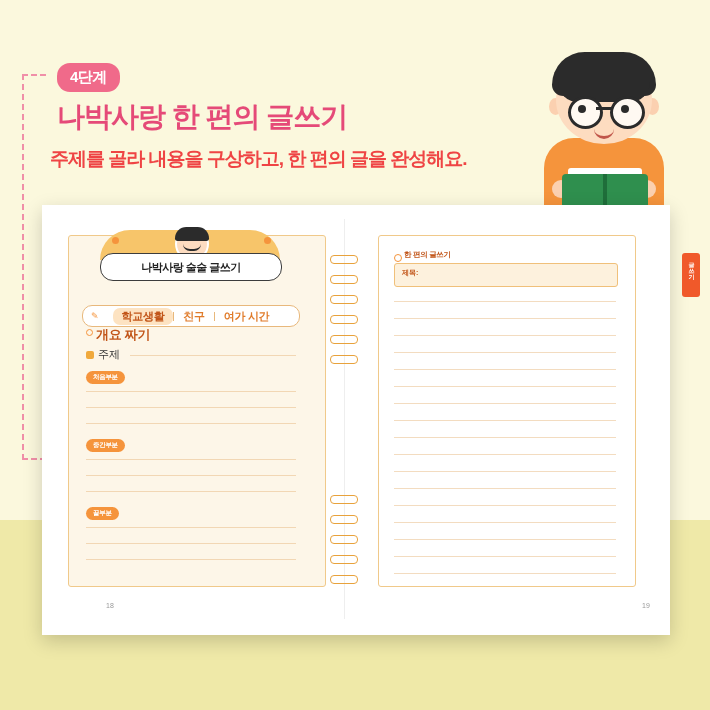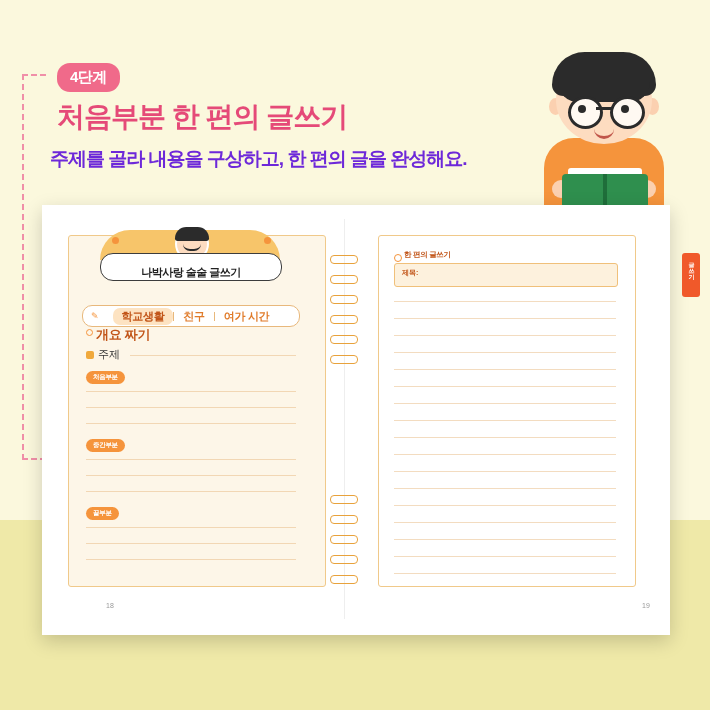--- a/index.html
+++ b/index.html
@@ -14,21 +14,21 @@
   .bg-bottom{position:absolute;left:0;top:520px;width:710px;height:190px;background:#efe9a8;}
 
   
   .bracket{position:absolute;left:22px;top:74px;width:22px;height:382px;
     border-left:2px dashed #f08fa8;border-top:2px dashed #f08fa8;border-bottom:2px dashed #f08fa8;}
 
   
   .step-badge{position:absolute;left:57px;top:63px;background:#f06a8a;color:#fff;
     font-size:15px;font-weight:bold;padding:5px 13px;border-radius:13px;letter-spacing:-0.5px;}
   .headline{position:absolute;left:57px;top:98px;font-size:28px;font-weight:bold;color:#e54a78;letter-spacing:-1px;}
-  .subline{position:absolute;left:50px;top:146px;font-size:19px;font-weight:bold;color:#6d28d9;letter-spacing:-1px;}
+  .subline{position:absolute;left:50px;top:146px;font-size:19px;font-weight:bold;color:#ef4444;letter-spacing:-1px;}
 
   
   .char{position:absolute;left:524px;top:52px;width:160px;height:160px;}
   .char .head{position:absolute;left:32px;top:4px;width:96px;height:88px;background:#fddcc0;border-radius:48px/44px;}
   .char .hair{position:absolute;left:28px;top:0px;width:104px;height:44px;background:#2b2b2b;border-radius:52px 52px 18px 18px;}
   .char .hair:after{content:"";position:absolute;left:6px;top:30px;width:92px;height:20px;background:#2b2b2b;border-radius:0 0 46px 46px;}
   .char .ear{position:absolute;top:46px;width:13px;height:17px;background:#fbd0b0;border-radius:50%;}
   .char .ear.l{left:25px;} .char .ear.r{left:122px;}
   .char .glass{position:absolute;top:44px;width:29px;height:27px;border:3px solid #2b2b2b;border-radius:50%;background:#fff9f2;}
   .char .glass.l{left:44px;} .char .glass.r{left:86px;}
@@ -52,21 +52,21 @@
   .page{position:absolute;top:14px;width:286px;height:400px;background:#fff;}
   .page.left{left:16px;border-right:1px solid #eee;}
   .page.right{left:326px;}
 
   .sheet{position:absolute;background:#fdf6e8;border:1px solid #f0c98a;border-radius:3px;}
   .sheet.left{left:26px;top:30px;width:256px;height:350px;}
   .sheet.right{left:336px;top:30px;width:256px;height:350px;background:#fff;border-color:#f0c98a;}
 
   
   .plate{position:absolute;left:58px;top:48px;width:180px;height:26px;background:#fff;
-    border:1.5px solid #3c3c3c;border-radius:13px;display:flex;align-items:flex-end;justify-content:center;}
+    border:1.5px solid #3c3c3c;border-radius:13px;display:flex;align-items:center;justify-content:center;}
   .plate span{font-size:11px;font-weight:bold;color:#222;letter-spacing:-0.5px;}
   .plate-arc{position:absolute;left:58px;top:25px;width:180px;height:30px;background:#f7c56a;border-radius:90px 90px 0 0;}
   .plate-dot{position:absolute;width:7px;height:7px;background:#f5943c;border-radius:50%;top:32px;}
   .avatar-mini{position:absolute;left:133px;top:22px;width:30px;height:30px;border-radius:50%;background:#fddcc0;border:2px solid #fff;}
   .avatar-mini:before{content:"";position:absolute;left:-2px;top:-2px;width:34px;height:14px;background:#2b2b2b;border-radius:17px 17px 4px 4px;}
   .avatar-mini:after{content:"";position:absolute;left:6px;top:15px;width:18px;height:5px;border-bottom:2px solid #2b2b2b;border-radius:0 0 9px 9px;}
 
   .desc{position:absolute;left:44px;top:82px;width:210px;text-align:center;font-size:7.5px;color:#444;letter-spacing:-0.3px;}
 
   .chip-bar{position:absolute;left:40px;top:100px;width:216px;height:20px;background:#fff;border:1px solid #e8b87c;border-radius:10px;
@@ -109,21 +109,21 @@
 </style>
 </head>
 <body>
 
 <div class="bg-top"></div>
 <div class="bg-bottom"></div>
 
 <div class="bracket"></div>
 
 <div class="step-badge">4단계</div>
-<div class="headline">처음부분 한 편의 글쓰기</div>
+<div class="headline">나박사랑 한 편의 글쓰기</div>
 <div class="subline">주제를 골라 내용을 구상하고, 한 편의 글을 완성해요.</div>
 
 <div class="char">
   <div class="body"></div>
   <div class="hand l"></div>
   <div class="hand r"></div>
   <div class="ear l"></div>
   <div class="ear r"></div>
   <div class="head"></div>
   <div class="hair"></div>

